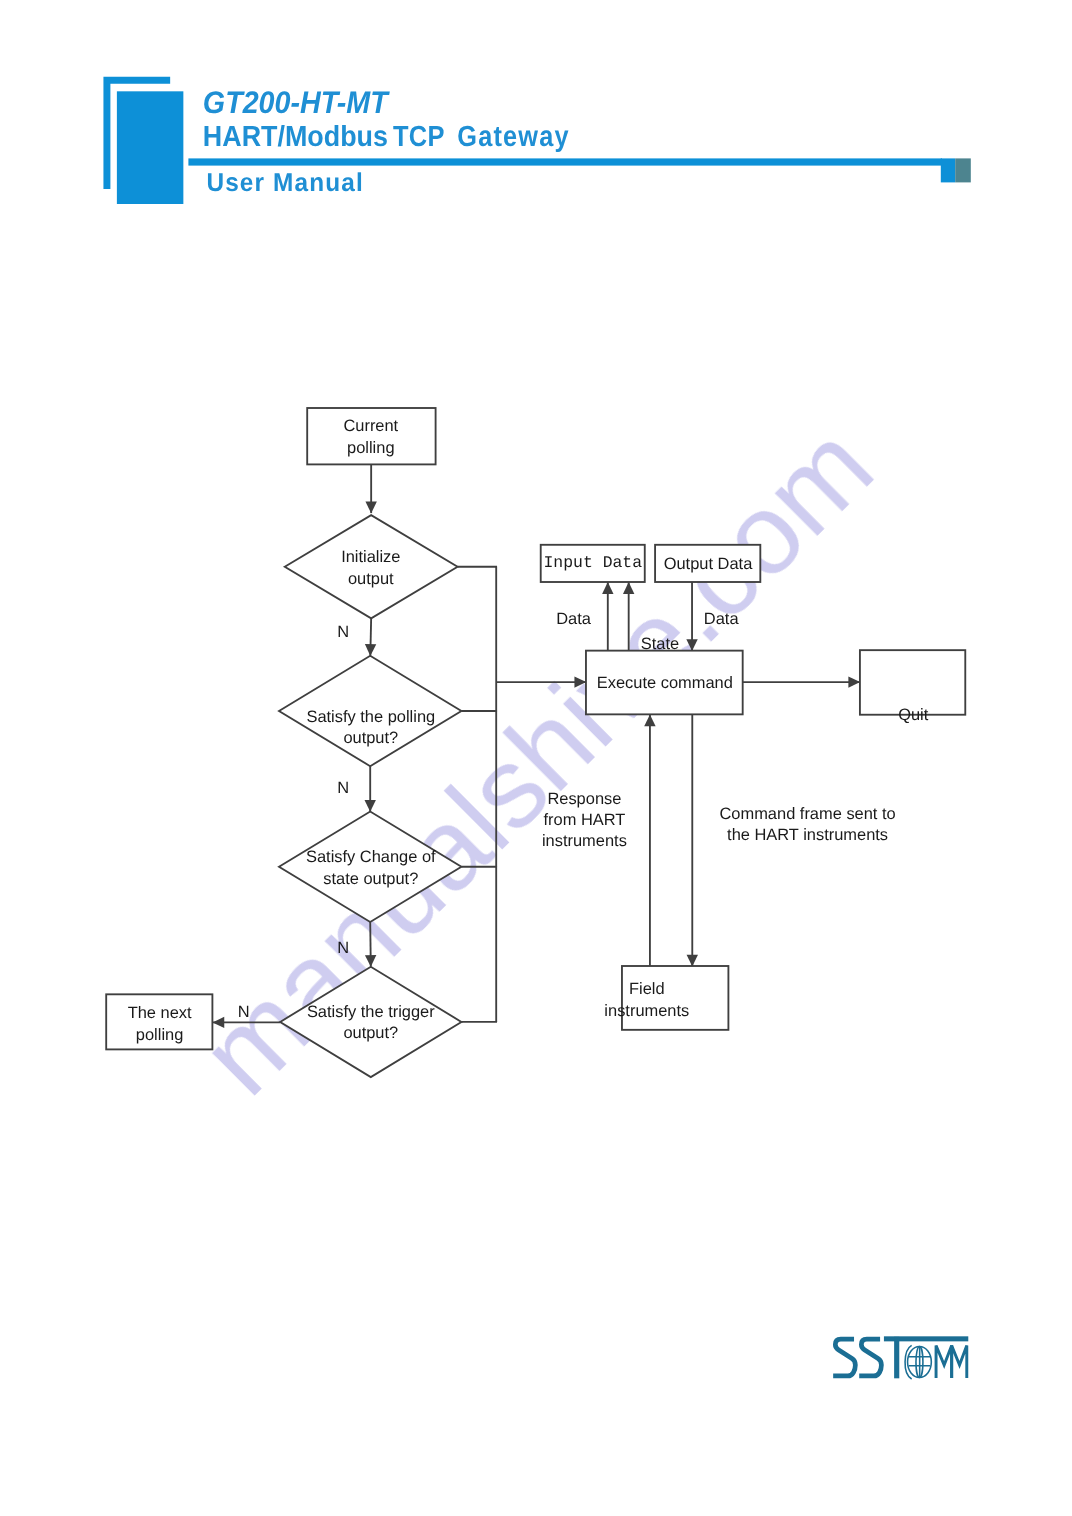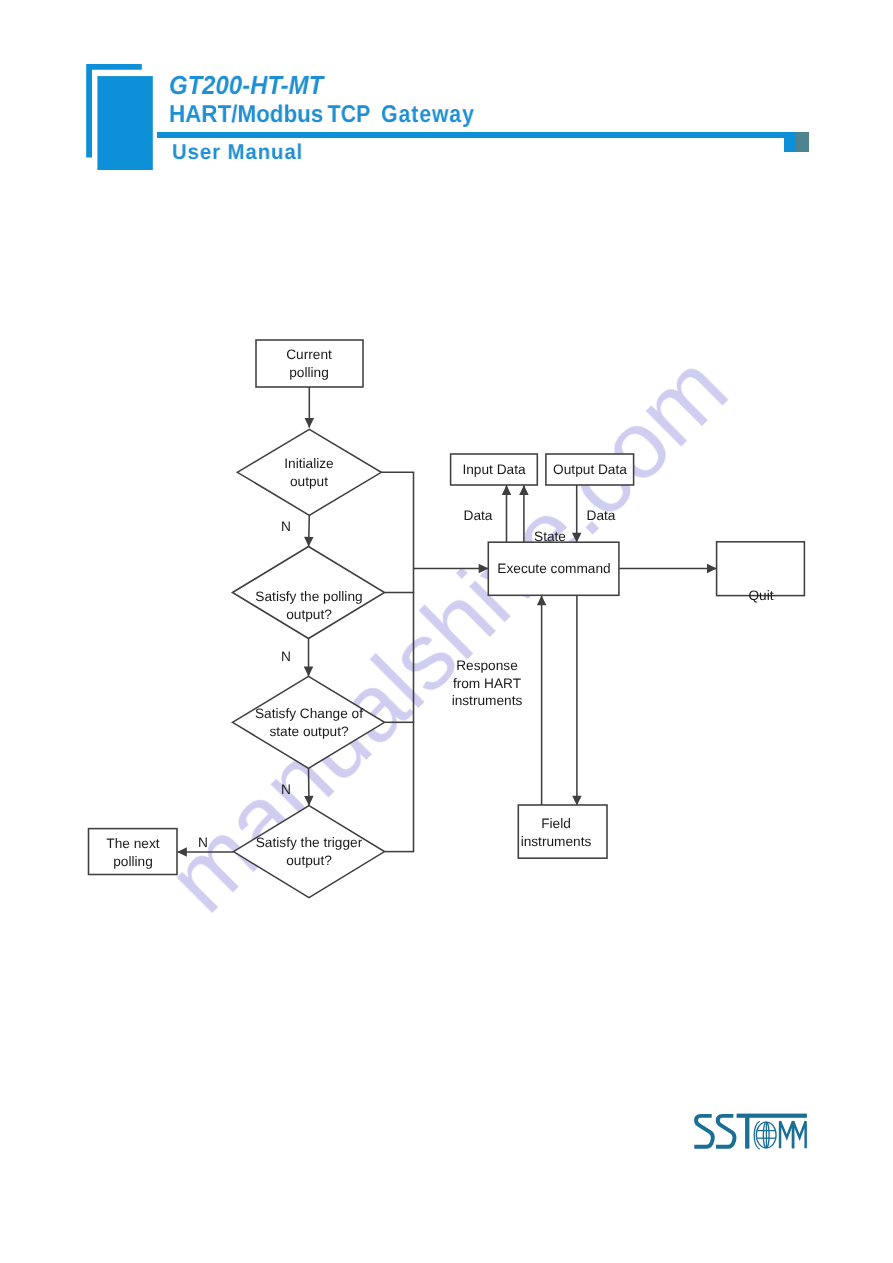--- a/index.html
+++ b/index.html
@@ -97,39 +97,41 @@
   <div class="ft" style="left:309.3px;top:472.5px;">Initialize
 output</div>
   <div class="ft" style="left:308.5px;top:592.8px;margin-top:13px;">Satisfy the polling
 output?</div>
   <div class="ft" style="left:308.5px;top:722.5px;">Satisfy Change of
 state output?</div>
   <div class="ft" style="left:309px;top:851.8px;">Satisfy the trigger
 output?</div>
   <div class="ft" style="left:132.5px;top:852.8px;">The next
 polling</div>
-  <div class="ft" style="left:494px;top:470px;">Input Data</div>
+  <div class="ft" style="left:494px;top:470px;font-family:Liberation Mono, monospace;">Input Data</div>
   <div class="ft" style="left:589.7px;top:470px;">Output Data</div>
   <div class="ft" style="left:553.6px;top:568.5px;">Execute command</div>
   <div class="ft" style="left:760.5px;top:596px;">Quit</div>
-  <div class="ft" style="left:556px;top:832.7px;">Field
+  <div class="ft" style="left:539px;top:832.7px;">Field
 instruments</div>
 
   <div class="ft" style="left:285.5px;top:526.5px;">N</div>
   <div class="ft" style="left:285.6px;top:656.9px;">N</div>
   <div class="ft" style="left:285.5px;top:790.3px;">N</div>
   <div class="ft" style="left:203.2px;top:842.5px;">N</div>
 
   <div class="ft" style="left:478px;top:516px;">Data</div>
   <div class="ft" style="left:550px;top:516px;margin-top:21px;">State</div>
   <div class="ft" style="left:601px;top:516px;">Data</div>
 
   <div class="ft" style="left:487px;top:682.5px;">Response
 from HART
 instruments</div>
+  <div class="ft" style="left:673.3px;top:687px;">Command frame sent to
+the HART instruments</div>
 
   <svg id="footer-logo" width="124" height="48" viewBox="0 0 124 48" style="left:688px;top:1108px;position:absolute;">
     <g fill="none" stroke="#1b6e94" stroke-width="3.95" stroke-linecap="butt" stroke-linejoin="round">
       <path d="M23.7,7.85 L12.6,7.85 C9.2,7.85 8.1,10.0 8.1,12.4 C8.1,14.4 9.1,15.8 10.6,16.8 L22.0,24.1 C24.0,25.4 24.8,27.3 24.8,29.5 C24.8,33.8 22.6,38.65 18.6,38.65 L6.3,38.65"></path>
       <path d="M45.4,7.85 L34.3,7.85 C30.9,7.85 29.8,10.0 29.8,12.4 C29.8,14.4 30.8,15.8 32.3,16.8 L43.7,24.1 C45.7,25.4 46.5,27.3 46.5,29.5 C46.5,33.8 44.3,38.65 40.3,38.65 L28.0,38.65"></path>
     </g>
     <rect x="48.6" y="5.6" width="70.3" height="4.2" fill="#1b6e94"></rect>
     <rect x="57.1" y="6.0" width="4.3" height="34.6" fill="#1b6e94"></rect>
     <g fill="none" stroke="#1b6e94" stroke-width="1.3">
       <ellipse cx="78.2" cy="27.0" rx="9.9" ry="12.85"></ellipse>

